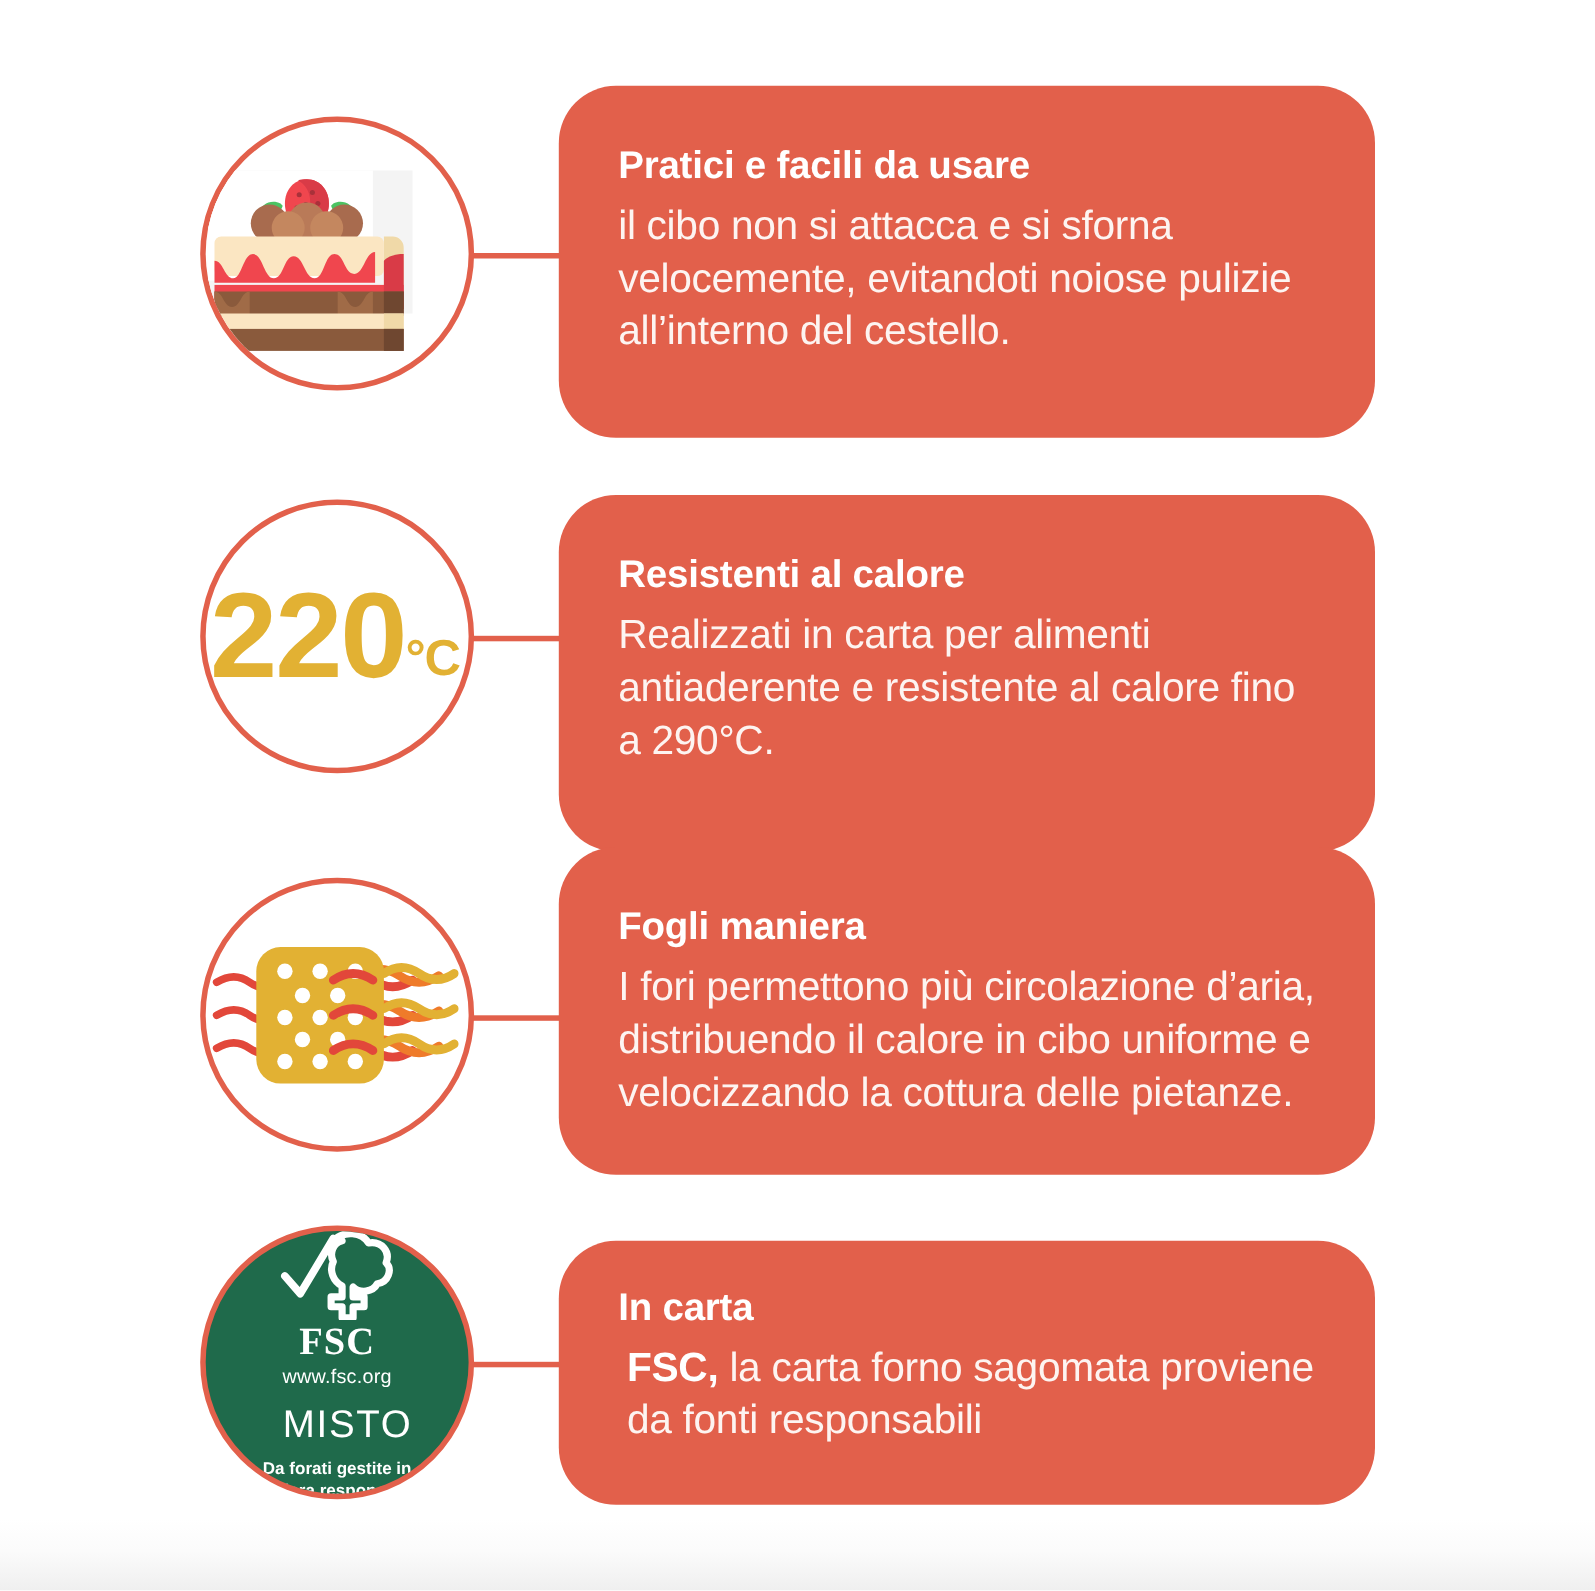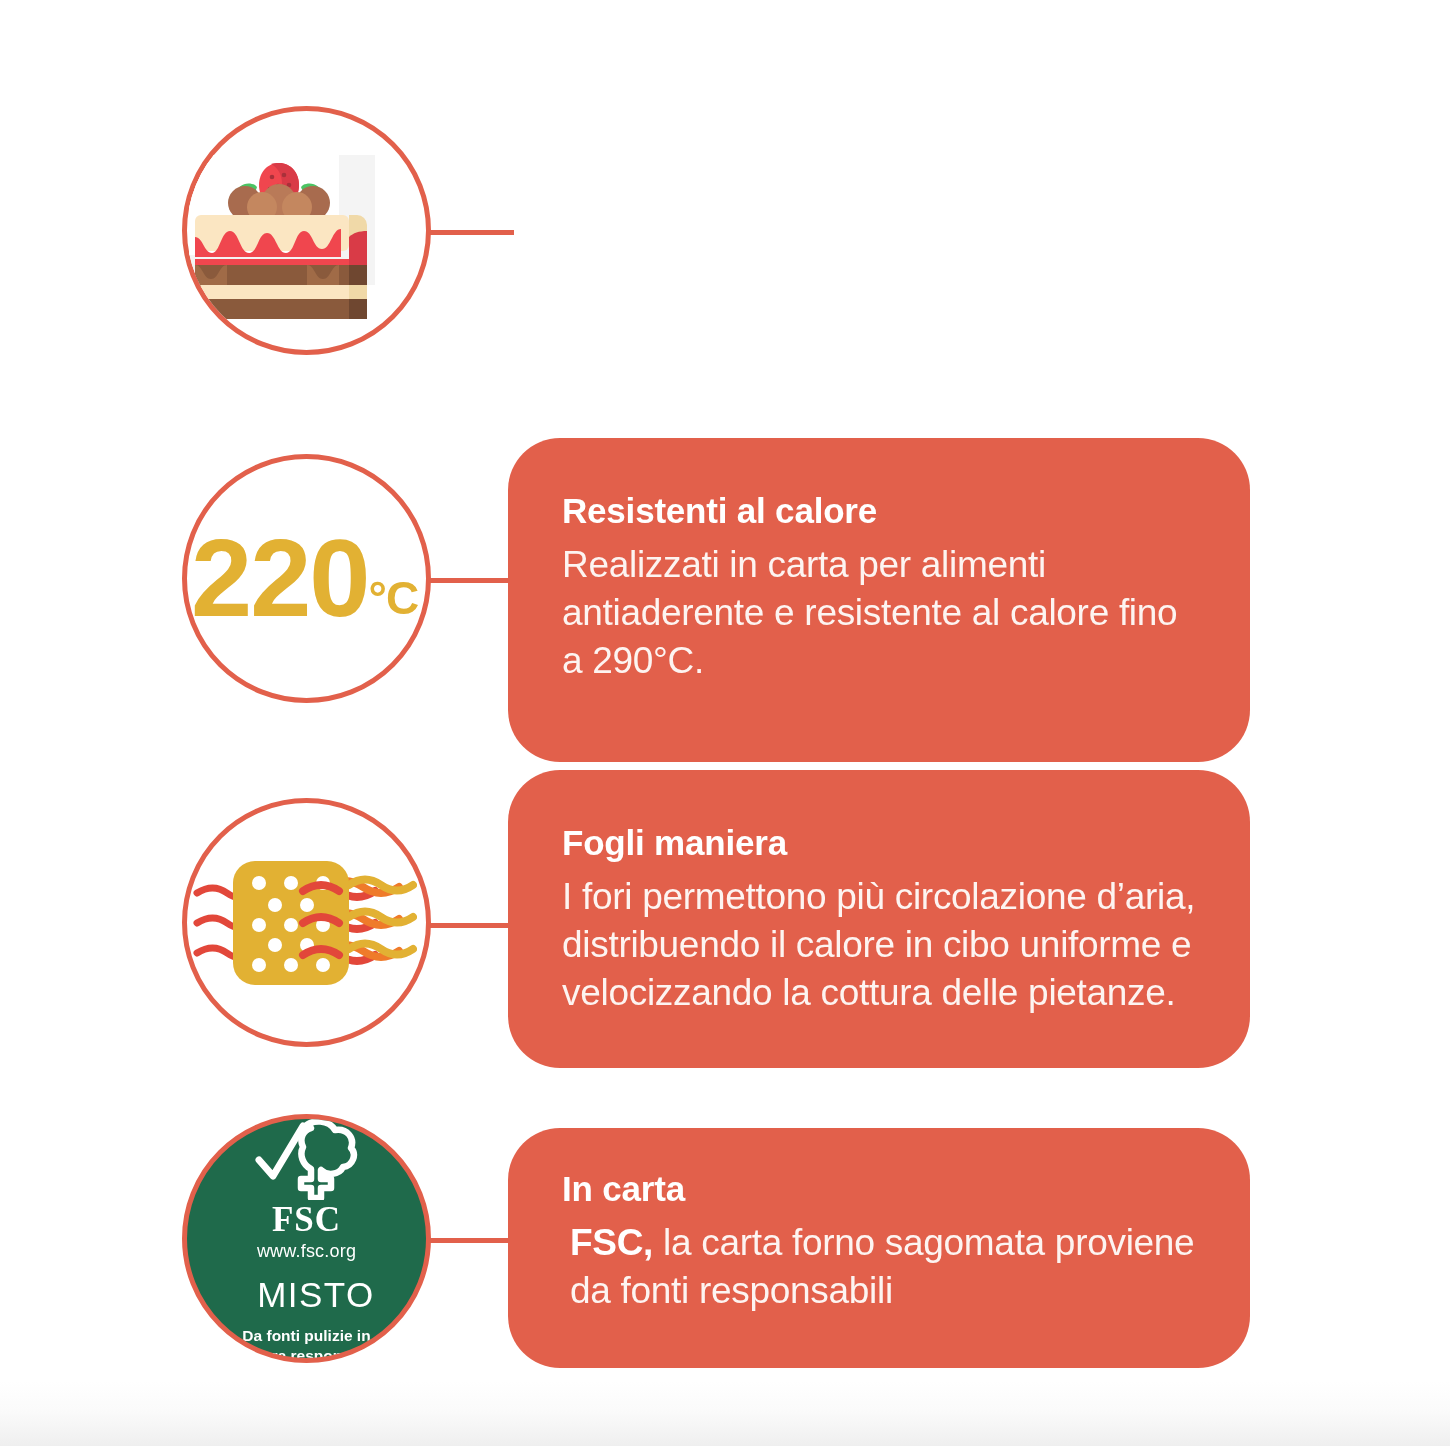--- a/index.html
+++ b/index.html
@@ -65,21 +65,21 @@
   
   .card {
     position: absolute;
     left: 508px;
     width: 742px;
     background: #e2604b;
     border-radius: 52px;
     padding: 54px 0 44px 54px;
   }
   .row-1 .card { top: 0px;  height: 320px; }
-  .row-2 .card { top: 8px;  height: 324px; }
+  .row-2 .card { top: 20px;  height: 324px; }
   .row-3 .card { top: 0px;  height: 298px; }
   .row-4 .card { top: 20px; height: 240px; padding-top: 42px; }
 
   .card-title {
     color: #ffffff;
     font-size: 35px;
     font-weight: bold;
     letter-spacing: -0.2px;
     line-height: 1.1;
     margin-bottom: 10px;
@@ -202,20 +202,24 @@
         <rect x="162" y="124" width="18" height="22" fill="#6f4730"></rect>
 
         <rect x="8" y="144" width="172" height="16" fill="#fbe6c2"></rect>
         <rect x="162" y="144" width="18" height="16" fill="#f0d9a8"></rect>
 
         <rect x="8" y="158" width="172" height="20" fill="#8a5a3c"></rect>
         <rect x="162" y="158" width="18" height="20" fill="#6f4730"></rect>
       </svg>
     </div>
 
+    <div class="card">
+      <div class="card-title">Pratici e facili da usare</div>
+      <div class="card-body">il cibo non si attacca e si sforna velocemente, evitandoti noiose pulizie all’interno del cestello.</div>
+    </div>
   </div>
 
   <div class="row row-2">
 
     <div class="connector"></div>
 
     <div class="icon-circle">
       <div class="temp-wrap">
         <span class="temp-value">220</span>
         <span class="temp-unit">°C</span>
@@ -298,21 +302,21 @@
             <path d="M56 12 c10 -10 26 -8 32 2 c12 -2 20 8 16 18 c6 6 2 18 -8 19 c-4 8 -16 9 -22 3
                      l0 9 l10 0 l0 9 l-10 0 l0 10 l-10 0 l0 -10 l-10 0 l0 -9 l10 0 l0 -10 c-8 -4 -12 -14 -8 -22
                      c-4 -8 0 -17 8 -19 Z" fill="none" stroke="#ffffff" stroke-width="6.5" stroke-linejoin="round"></path>
           </svg>
           <span class="fsc-reg">®</span>
         </div>
         <div class="fsc-word">FSC</div>
         <div class="fsc-url">www.fsc.org</div>
         <div class="fsc-misto">MISTO</div>
         <div class="fsc-claim">
-          <span>Da fonti pulizie in</span><br>
+          <span>Da forati gestite in</span><br>
           <span>maniera responsabile</span>
         </div>
       </div>
     </div>
 
     <div class="card">
       <div class="card-title">In carta</div>
       <div class="card-body"><span class="em">FSC,</span><span> la carta forno sagomata proviene da fonti responsabili</span></div>
     </div>
   </div>

